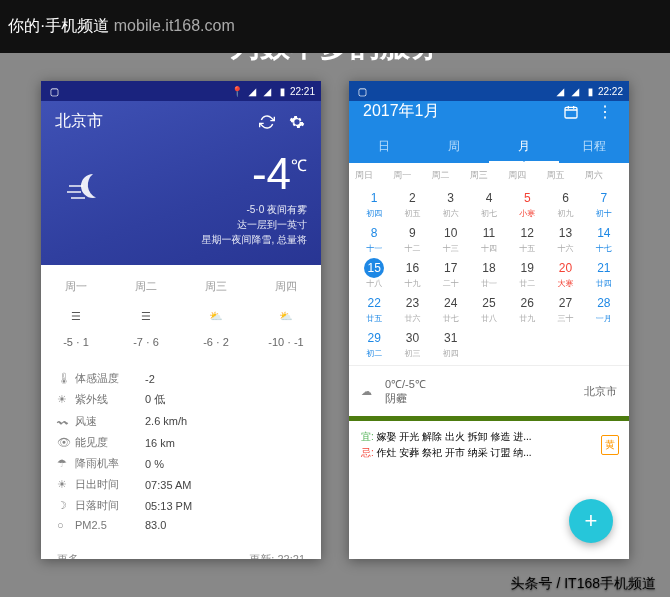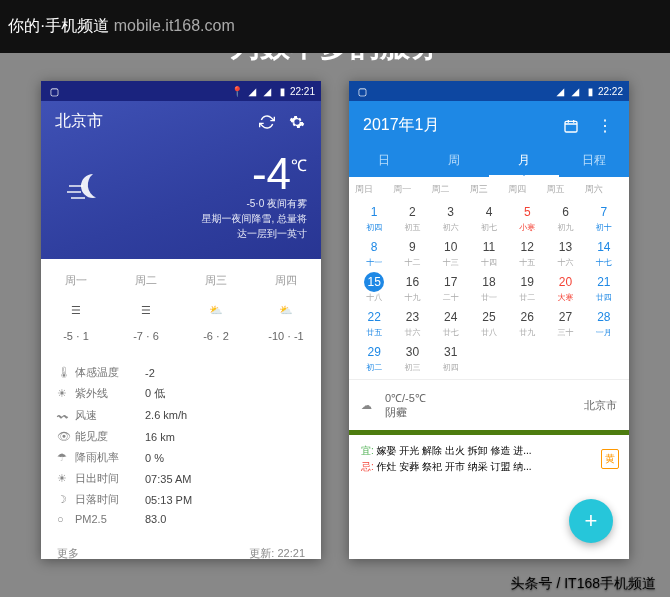--- a/index.html
+++ b/index.html
@@ -15,34 +15,34 @@
 .sicon{width:11px;height:11px;margin:0 2px;display:inline-flex;align-items:center;justify-content:center}
 .weather-hdr{background:linear-gradient(160deg,#3f51b5 0%,#303f9f 60%,#283593 100%);color:#fff;padding:10px 14px 18px}
 .whd-top{display:flex;align-items:center}
 .city{font-size:16px;flex:1}
 .ibtn{width:20px;height:20px;display:inline-flex;align-items:center;justify-content:center;margin-left:10px;cursor:pointer}
 .wmain{display:flex;align-items:flex-start;margin-top:20px}
 .wicon{width:70px;height:60px;display:flex;align-items:center;justify-content:center;margin-top:8px}
 .wtext{flex:1;text-align:right}
 .temp{font-size:44px;font-weight:300;line-height:1}
 .temp sup{font-size:16px;vertical-align:top;position:relative;top:6px}
-.wdesc{font-size:10px;line-height:1.5;color:#e8eaf6}
+.wdesc{font-size:10px;line-height:1.5;margin-top:6px;color:#e8eaf6}
 .forecast{display:flex;background:#fff;padding:14px 0 10px}
 .fday{flex:1;text-align:center;color:#666;font-size:11px}
 .fday .dname{color:#999;margin-bottom:10px}
 .fday .fic{height:24px;display:flex;align-items:center;justify-content:center;margin-bottom:8px;color:#555}
 .details{padding:10px 16px;font-size:11px;color:#555}
 .drow{display:flex;padding:3px 0;align-items:center}
 .dic{width:18px;color:#888;font-size:11px}
 .dlbl{width:70px;color:#777}
 .dval{color:#444}
 .dfoot{display:flex;justify-content:space-between;padding:8px 16px 4px;font-size:11px;color:#888}
 
 .cal-hdr{background:#1e88e5;color:#fff}
-.cal-top{display:flex;align-items:center;padding:14px 14px 8px}
+.cal-top{display:flex;align-items:center;padding:0 14px 8px}
 .cal-title{font-size:16px;flex:1}
 .cal-ic{width:20px;height:20px;margin-left:14px;cursor:pointer;display:inline-flex;align-items:center;justify-content:center}
 .cal-tabs{display:flex}
 .ctab{flex:1;text-align:center;padding:8px 0 6px;font-size:12px;color:#bbdefb;cursor:pointer;border-bottom:2px solid transparent}
 .ctab.active{color:#fff;border-bottom:2px solid #fff;position:relative}
 .ctab.active::after{content:"";position:absolute;bottom:-6px;left:50%;margin-left:-5px;border:5px solid transparent;border-top-color:#1e88e5;z-index:2}
 .cal-grid{padding:2px 6px 4px;background:#fff}
 .cwrow{display:flex}
 .cwday{flex:1;font-size:9px;color:#aaa;padding:4px 0}
 .crow{display:flex}
@@ -103,22 +103,22 @@
       <div class="wicon">
         <svg width="54" height="44" viewBox="0 0 54 44">
               <path d="M30 6a12 12 0 100 24c1 0 2-.1 3-.4A14 14 0 0130 6z" fill="#fff" opacity="0.9"></path>
               <path d="M6 18h14M4 24h14M8 30h14" stroke="#fff" stroke-width="2" opacity="0.7"></path>
             </svg>
       </div>
       <div class="wtext">
         <div class="temp"><span>-4</span><sup>℃</sup></div>
         <div class="wdesc">
           <div>-5·0 夜间有雾</div>
+          <div>达一层到一英寸</div>
           <div>星期一夜间降雪, 总量将</div>
-          <div>达一层到一英寸</div>
         </div>
       </div>
     </div>
   </div>
   <div class="forecast" id="forecast">
         <div class="fday">
           <div class="dname">周一</div>
           <div class="fic">☰</div>
           <div>-5 · 1</div>
         </div>

